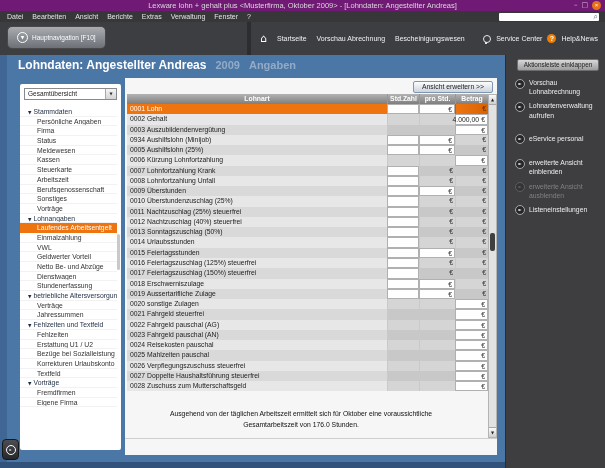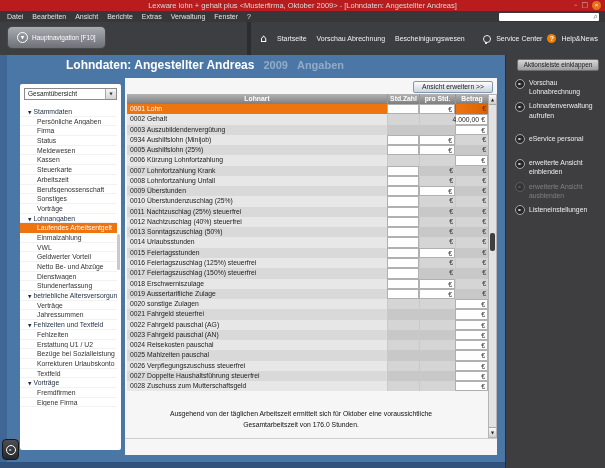--- a/index.html
+++ b/index.html
@@ -1,19 +1,19 @@
 <!DOCTYPE html>
 <html><head>
 <meta charset="utf-8">
 <style>
   html,body{margin:0;padding:0;background:#222;}
   .stage{position:relative;width:605px;height:468px;overflow:hidden;
          font-family:"Liberation Sans",sans-serif;background:#4b77a7;}
   
-  .titlebar{position:absolute;left:0;top:0;right:0;height:11px;background:#b91c1c;
+  .titlebar{position:absolute;left:0;top:0;right:0;height:11px;background:#701a75;
             color:#d9d9d9;font-size:7.5px;line-height:11px;text-align:center;}
   .win-ctrls{position:absolute;right:4px;top:1px;display:flex;gap:4px;align-items:center;height:9px;}
   .wc{color:#c9c9c9;font-size:7px;line-height:9px;font-family:"DejaVu Sans",sans-serif;}
   .wc-close{width:9px;height:9px;border-radius:50%;background:#e8721a;color:#fff;text-align:center;
             line-height:9px;font-size:6px;}
   .menubar{position:absolute;left:0;top:11px;right:0;height:11px;background:#37373a;
            display:flex;align-items:center;padding-left:7px;gap:9px;}
   .menu-item{color:#e3e3e3;font-size:7px;}
   .searchbox{position:absolute;right:6px;top:12.5px;width:100px;height:8px;background:#fff;
              border-radius:1px;}
@@ -33,21 +33,21 @@
   .home-icon{color:#fff;font-size:11px;line-height:11px;font-family:"DejaVu Sans",sans-serif;}
   .tb-right{position:absolute;right:7px;top:0;height:33px;display:flex;align-items:center;gap:5px;}
   .bulb{width:6px;height:6px;border:1px solid #e8e8e8;border-radius:50%;position:relative;flex:0 0 auto;}
   .bulb:after{content:"";position:absolute;left:1px;top:6px;width:2px;height:2px;background:#e8e8e8;}
   .help-badge{width:9px;height:9px;border-radius:50%;background:#f07d00;color:#fff;font-size:7px;
               font-weight:bold;text-align:center;line-height:9px;flex:0 0 auto;}
   
   .left-strip{position:absolute;left:0;top:55px;width:7px;bottom:6px;background:#3f6694;}
   .bottom-edge{position:absolute;left:0;bottom:0;width:505px;height:6px;background:#33527b;}
   .page-head{position:absolute;left:18px;top:58px;display:flex;align-items:baseline;gap:9px;}
-  .page-title{font-size:12px;font-weight:bold;color:#fff;margin-left:48px;}
+  .page-title{font-size:12px;font-weight:bold;color:#fff;}
   .page-sub{font-size:11px;font-weight:bold;color:#93abc7;}
   
   .nav-panel{position:absolute;left:20px;top:84px;width:101px;height:366px;background:#fff;
              border-radius:2px;}
   .view-select{position:absolute;left:4px;top:4px;right:4px;height:12px;border:1px solid #8a8a8a;
                background:#fff;font-size:6.5px;line-height:10px;padding-left:3px;color:#222;
                box-sizing:border-box;}
   .vs-arrow{position:absolute;right:0;top:0;bottom:0;width:10px;border-left:1px solid #aaa;
             text-align:center;font-size:4px;line-height:10px;color:#333;
             background:linear-gradient(#f4f4f4,#d4d4d4);font-family:"DejaVu Sans",sans-serif;}

